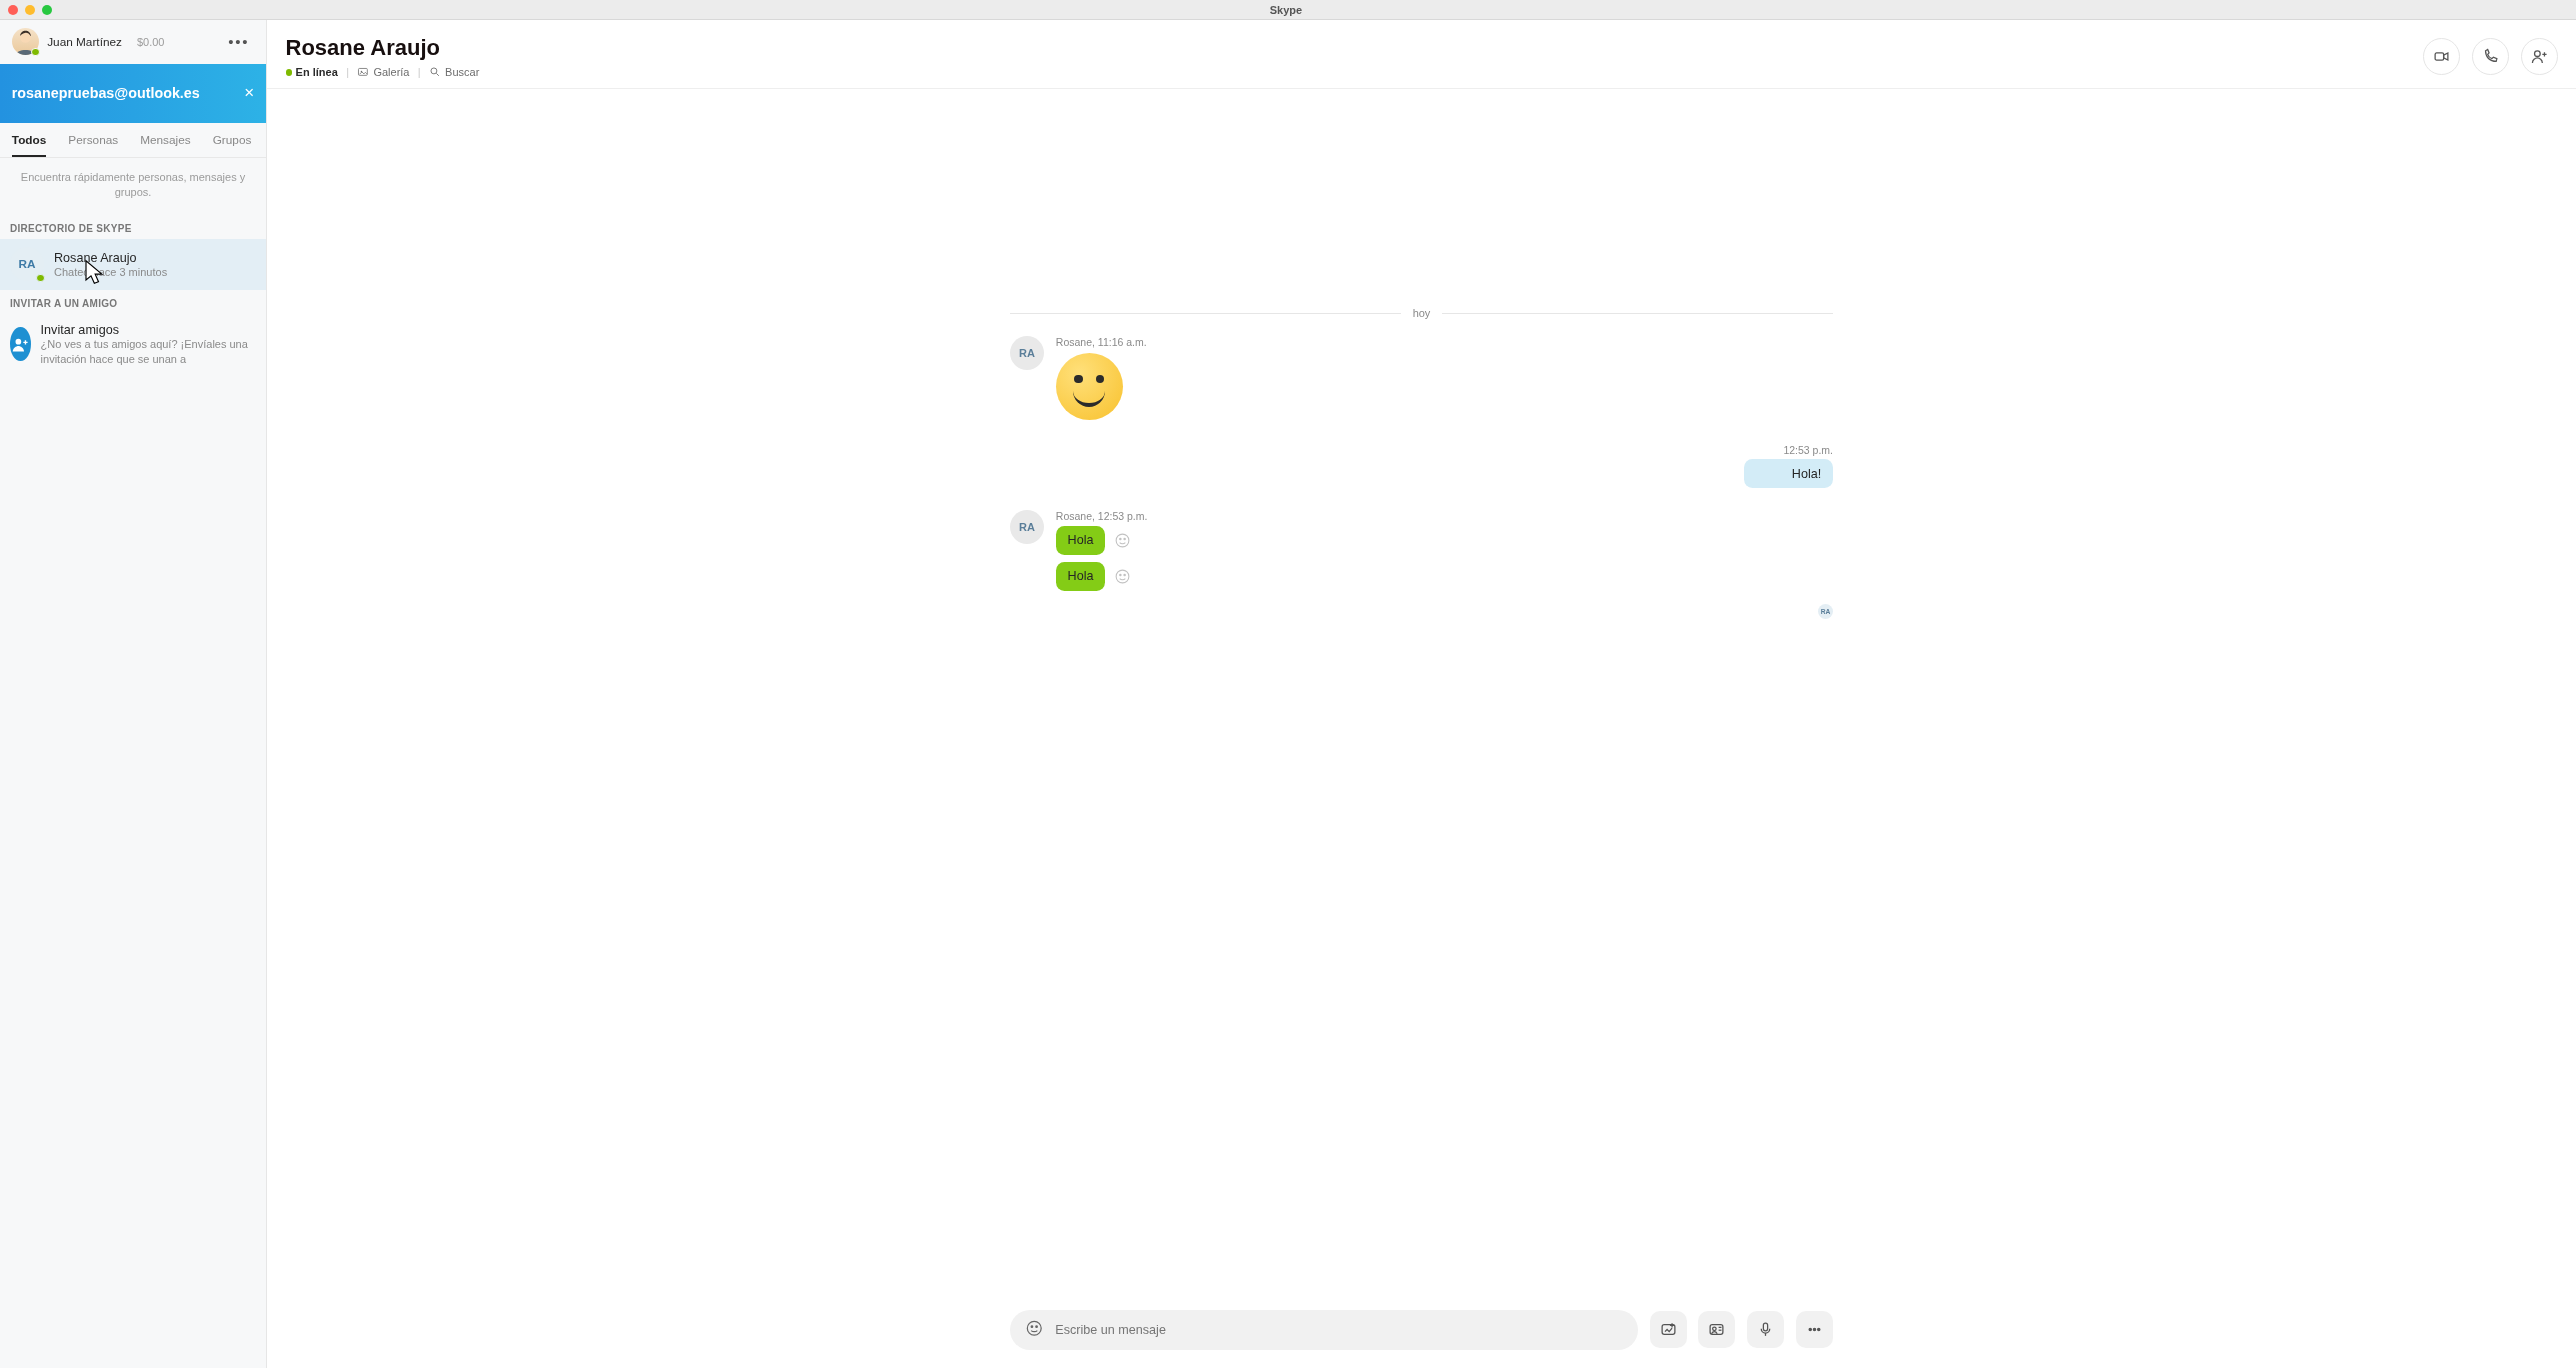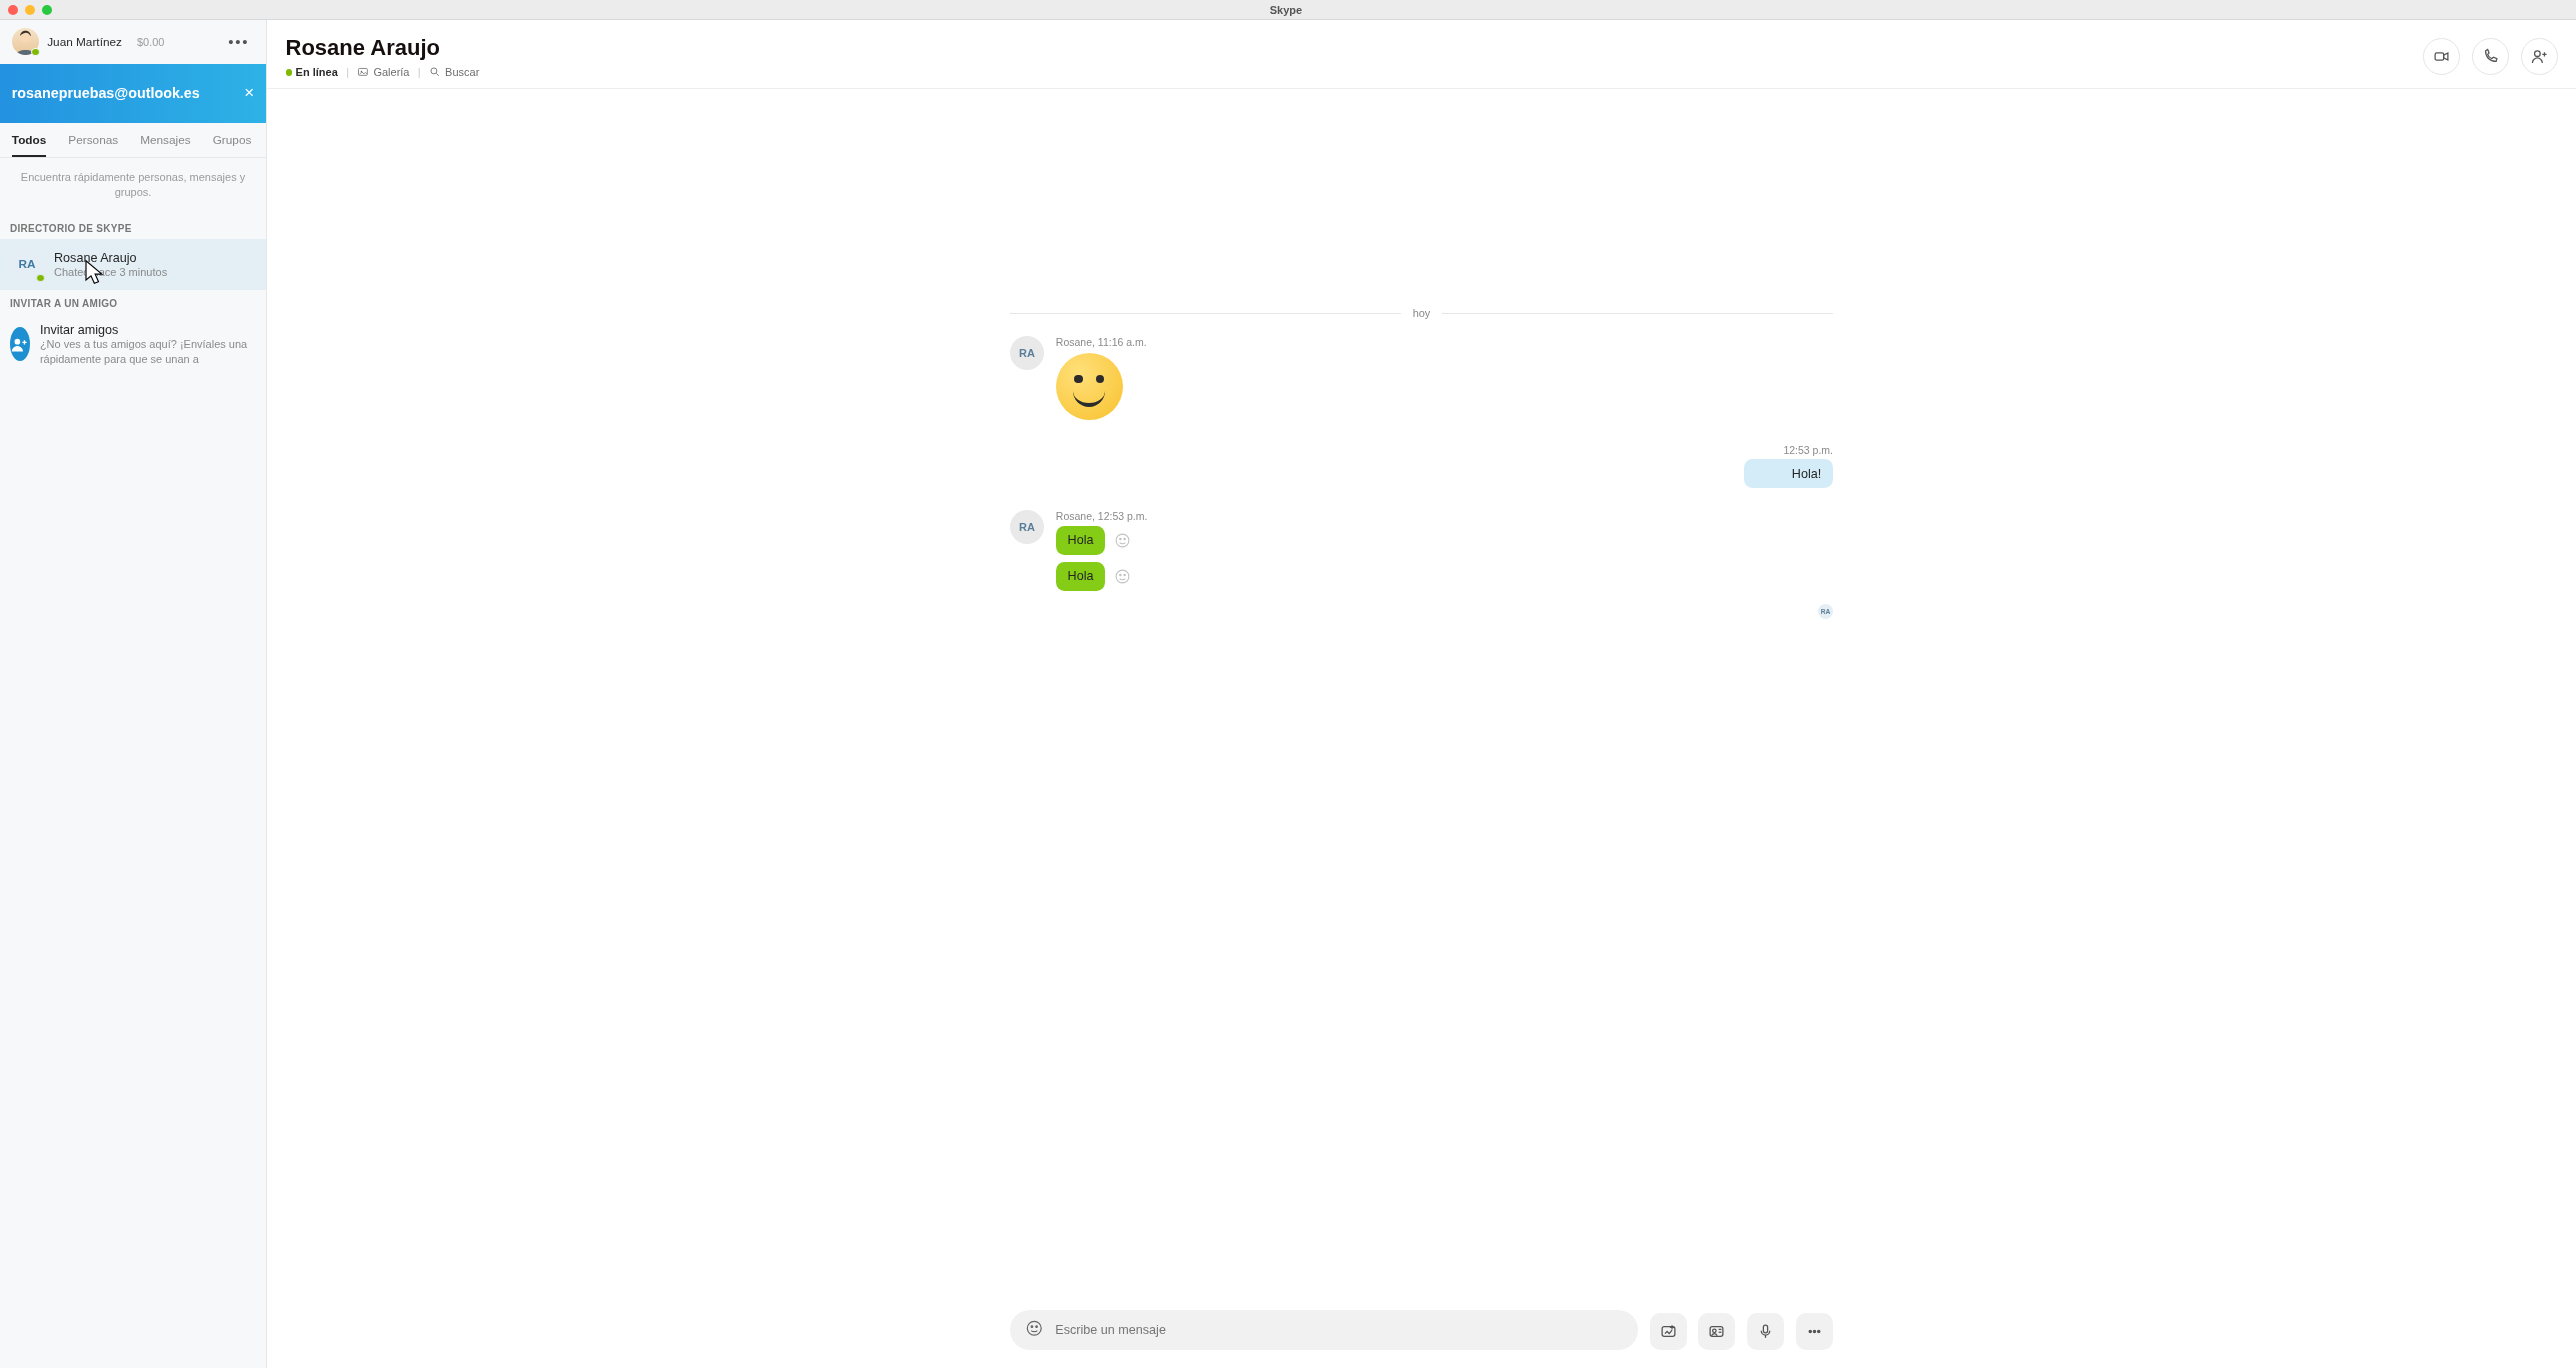--- a/index.html
+++ b/index.html
@@ -94,21 +94,21 @@
   .emoji-smile{ width:67px;height:67px; border-radius:50%; background: radial-gradient(circle at 35% 30%, #ffe07a, #f8c12d); position:relative;}
   .emoji-smile .eye{width:8.4px;height:8.4px;border-radius:50%; background:#2b2b2b; position:absolute; top:22px;}
   .emoji-smile .eye.l{left:18.5px;} .emoji-smile .eye.r{right:18.5px;}
   .emoji-smile .mouth{ position:absolute; bottom:13.4px; left:50%; transform:translateX(-50%); width:32px; height:16px; border-bottom:4.2px solid #2b2b2b; border-radius:0 0 34px 34px;}
 
   .read-receipt{ display:flex; justify-content:flex-end; margin:-8.4px 0 11.8px;}
   .receipt-avatar{width:15px;height:15px;border-radius:50%; background:#e4eef4; color:#5a7e99; font-size:6.7px; font-weight:700; display:flex;align-items:center;justify-content:center;}
 
   
   .composer{ padding: 8.4px 20px 18.5px; }
-  .composer-inner{ max-width: 823px; margin:0 auto; display:flex; align-items:flex-end; gap:11.8px;}
+  .composer-inner{ max-width: 823px; margin:0 auto; display:flex; align-items:center; gap:11.8px;}
   .input-pill{ flex:1; background:#f1f1f1; border-radius:22px; height:40px; display:flex; align-items:center; padding:0 15px;}
   .input-pill .emoji-btn{margin-right:11.8px;}
   .msg-input{ flex:1; border:none; background:transparent; outline:none; font-size:12.6px;}
   .emoji-btn svg{width:18.5px;height:18.5px; fill:none; stroke:#666; stroke-width:1.6;}
   .sq-btn{ width:37px;height:37px; border-radius:10px; background:#f1f1f1; display:flex;align-items:center;justify-content:center; cursor:pointer;}
   .sq-btn svg{width:17px;height:17px; stroke:#555; fill:none; stroke-width:1.8;}
 </style>
 </head>
 <body>
 
@@ -177,21 +177,21 @@
     <div class="contact-item invite-item">
       <div class="invite-avatar">
         <svg viewBox="0 0 24 24">
             <circle cx="9" cy="8" r="4"></circle>
             <path d="M1 22c0-5 5-8 8-8s8 3 8 8z"></path>
             <path d="M19 6v6M16 9h6" stroke="#fff" stroke-width="2" fill="none"></path>
           </svg>
       </div>
       <div class="contact-text">
         <div class="contact-name">Invitar amigos</div>
-        <div class="contact-sub">¿No ves a tus amigos aquí? ¡Envíales una rápidamente para que se unan a</div>
+        <div class="contact-sub">¿No ves a tus amigos aquí? ¡Envíales una invitación hace que se unan a</div>
       </div>
     </div>
   </aside>
 
   <section class="chat">
     <header class="chat-header">
       <div class="chat-header-info">
         <h1 class="chat-title">Rosane Araujo</h1>
         <div class="chat-meta">
           <span class="status"><span class="status-dot"></span><span>En línea</span></span>

